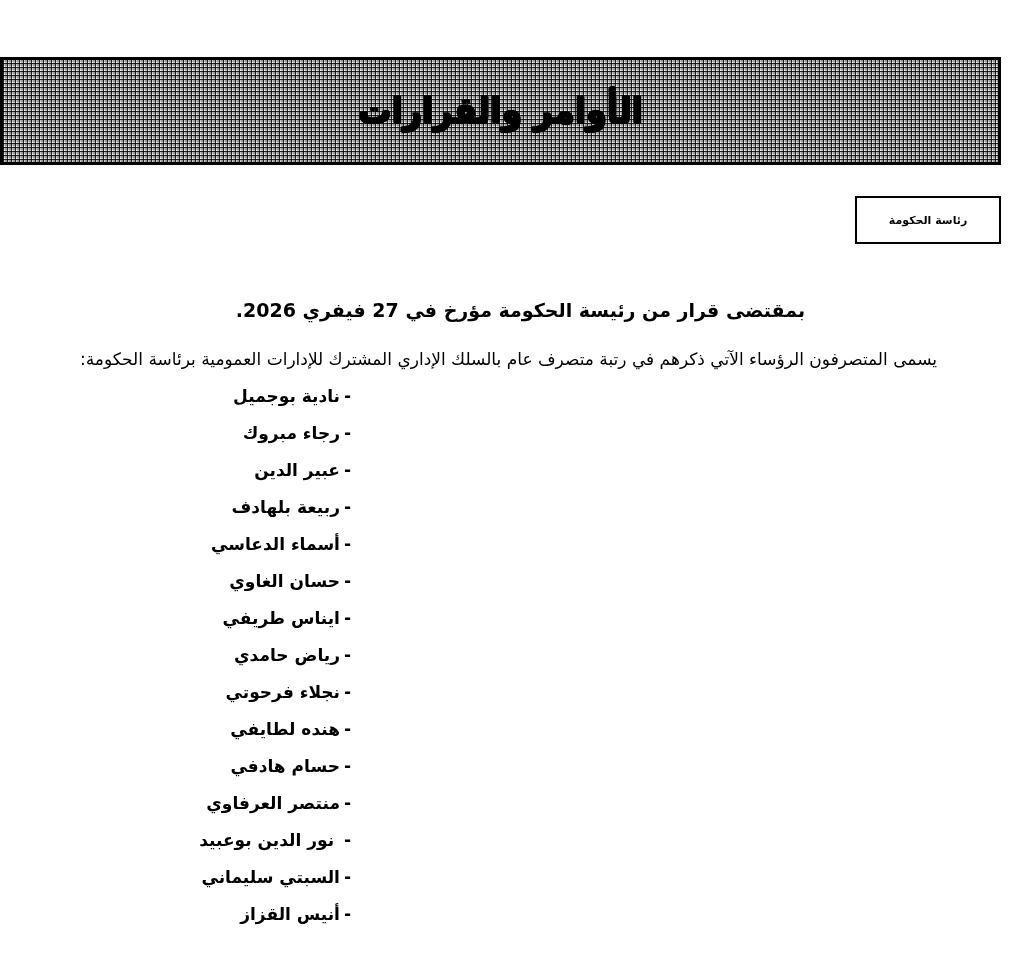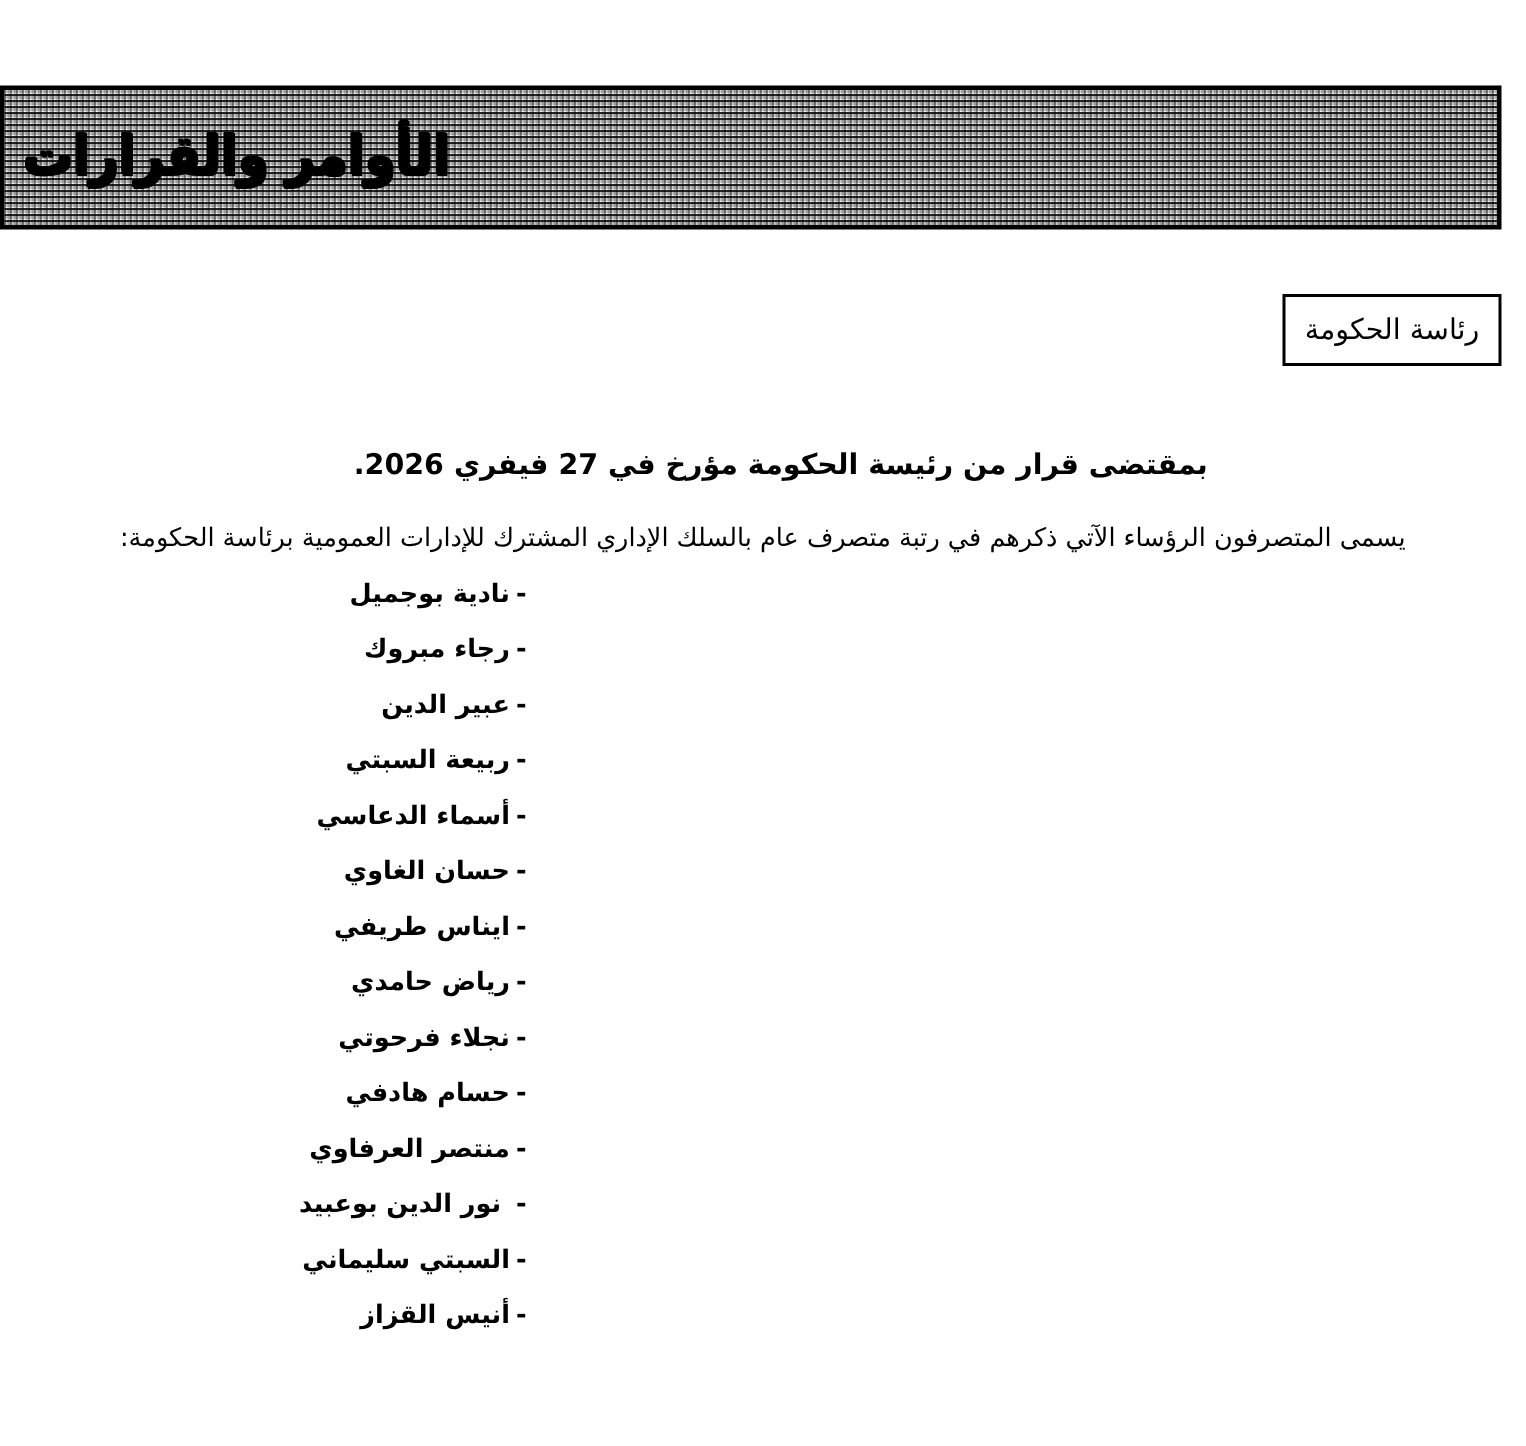--- a/index.html
+++ b/index.html
@@ -16,21 +16,21 @@
     color: #000000;
     overflow: hidden;
   }
 
   
   .banner-wrap {
     position: absolute;
     top: 57px;
     left: 0px;
     width: 1001px;
-    height: 96px;
+    height: 108px;
     box-sizing: border-box;
     border: 3px solid #000000;
     background-color: #ffffff;
     
     background-image:
       repeating-linear-gradient(0deg,
         rgba(0,0,0,0.85) 0px, rgba(0,0,0,0.85) 1px,
         rgba(255,255,255,0) 1px, rgba(255,255,255,0) 4px),
       repeating-linear-gradient(90deg,
         rgba(0,0,0,0.85) 0px, rgba(0,0,0,0.85) 1px,
@@ -38,21 +38,21 @@
       repeating-linear-gradient(0deg,
         rgba(0,0,0,0.22) 0px, rgba(0,0,0,0.22) 2px,
         rgba(255,255,255,0) 2px, rgba(255,255,255,0) 4px),
       repeating-linear-gradient(90deg,
         rgba(0,0,0,0.22) 0px, rgba(0,0,0,0.22) 2px,
         rgba(255,255,255,0) 2px, rgba(255,255,255,0) 4px);
     background-size: 4px 4px, 4px 4px, 4px 4px, 4px 4px;
     background-position: 0 0, 0 0, 2px 2px, 2px 2px;
     display: flex;
     align-items: center;
-    justify-content: flex-end;
+    justify-content: center;
   }
   .banner-title {
     font-family: "DejaVu Sans", "Liberation Sans", sans-serif;
     font-size: 36px;
     font-weight: bold;
     line-height: 1;
     letter-spacing: -1px;
     color: #000000;
     text-shadow:
        1px 0 0 #000, -1px 0 0 #000,
@@ -71,22 +71,22 @@
     width: 146px;
     height: 48px;
     box-sizing: border-box;
     border: 2px solid #000000;
     background: #ffffff;
     display: flex;
     align-items: center;
     justify-content: center;
   }
   .dept-box-label {
-    font-size: 19px;
-    font-weight: normal;
+    font-size: 11px;
+    font-weight: bold;
     line-height: 1;
     white-space: nowrap;
   }
 
   
   .doc-body {
     position: absolute;
     top: 297px;
     left: 0;
     width: 977px;
@@ -147,26 +147,27 @@
 <div class="doc-body">
 
   <p class="decree-line">بمقتضى قرار من رئيسة الحكومة مؤرخ في 27 فيفري 2026.</p>
 
   <p class="intro-paragraph">يسمى المتصرفون الرؤساء الآتي ذكرهم في رتبة متصرف عام بالسلك الإداري المشترك للإدارات العمومية برئاسة الحكومة:</p>
 
   <ul class="name-list" id="name-list">
       <li class="name-item"><span class="name-dash">-</span><span>نادية بوجميل</span></li>
       <li class="name-item"><span class="name-dash">-</span><span>رجاء  مبروك</span></li>
       <li class="name-item"><span class="name-dash">-</span><span>عبير الدين</span></li>
-      <li class="name-item"><span class="name-dash">-</span><span>ربيعة السبتي</span></li>
+      <li class="name-item"><span class="name-dash">-</span><span>ربيعة بلهادف</span></li>
       <li class="name-item"><span class="name-dash">-</span><span>أسماء الدعاسي</span></li>
       <li class="name-item"><span class="name-dash">-</span><span>حسان الغاوي</span></li>
       <li class="name-item"><span class="name-dash">-</span><span>ايناس طريفي</span></li>
       <li class="name-item"><span class="name-dash">-</span><span>رياض حامدي</span></li>
       <li class="name-item"><span class="name-dash">-</span><span>نجلاء فرحوتي</span></li>
+      <li class="name-item"><span class="name-dash">-</span><span>هنده لطايفي</span></li>
       <li class="name-item"><span class="name-dash">-</span><span>حسام هادفي</span></li>
       <li class="name-item"><span class="name-dash">-</span><span>منتصر العرفاوي</span></li>
       <li class="name-item"><span class="name-dash">-</span><span> نور الدين بوعبيد</span></li>
       <li class="name-item"><span class="name-dash">-</span><span>السبتي سليماني</span></li>
       <li class="name-item"><span class="name-dash">-</span><span>أنيس القزاز</span></li>
     </ul>
 
 </div>
 
 </body></html>

